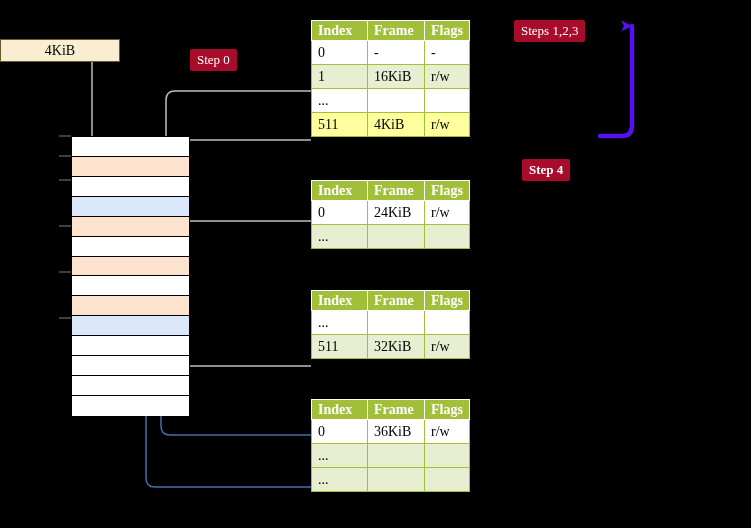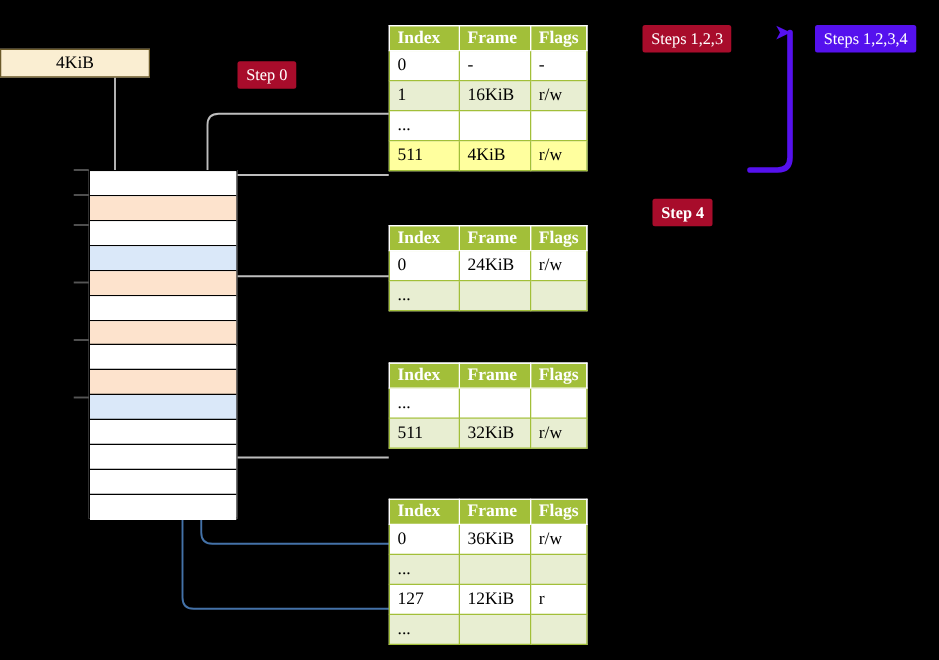--- a/index.html
+++ b/index.html
@@ -166,23 +166,20 @@
   </div>
 
   <div class="badge badge-crimson" style="left:190px; top:49px;">
     <span>Step 0</span>
   </div>
 
   <div class="badge badge-crimson" style="left:514px; top:20px;">
     <span>Steps 1,2,3</span>
   </div>
 
-  <div class="badge badge-blue" style="left:652px; top:20px;">
-    <span>Steps 1,2,3,4</span>
-  </div>
 
   <div class="badge badge-crimson" style="left:522px; top:159px;font-weight:bold;">
     <span>Step 4</span>
   </div>
 
   <div id="memcol">
       <div class="mrow m-white" style="top: 0px; height: 19.9286px;"></div>
       <div class="mrow m-orange" style="top: 19.9286px; height: 19.9286px;"></div>
       <div class="mrow m-white" style="top: 39.8571px; height: 19.9286px;"></div>
       <div class="mrow m-blue" style="top: 59.7857px; height: 19.9286px;"></div>
@@ -286,25 +283,20 @@
         <tr class="row-white">
           <td class="col-index">0</td>
           <td class="col-frame">36KiB</td>
           <td class="col-flags">r/w</td>
         </tr>
         <tr class="row-tint">
           <td class="col-index">...</td>
           <td class="col-frame"></td>
           <td class="col-flags"></td>
         </tr>
-        <tr class="row-white">
-          <td class="col-index">127</td>
-          <td class="col-frame">12KiB</td>
-          <td class="col-flags">r</td>
-        </tr>
         <tr class="row-tint">
           <td class="col-index">...</td>
           <td class="col-frame"></td>
           <td class="col-flags"></td>
         </tr>
       </tbody>
   </table>
 
 </div>
 

